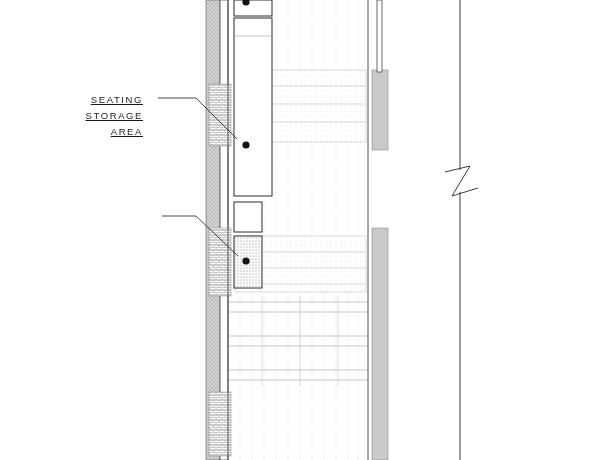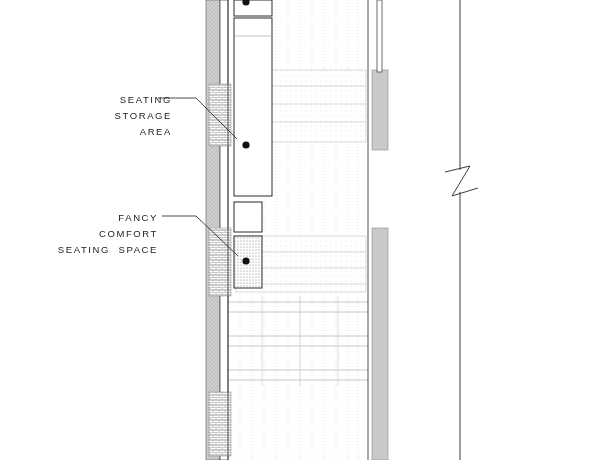--- a/index.html
+++ b/index.html
@@ -171,21 +171,18 @@
       <polyline points="162,216 196,216 238,256"></polyline>
     </g>
 
     <g fill="#111111">
       <circle cx="246" cy="2" r="3.6"></circle>
       <circle cx="246" cy="145" r="3.6"></circle>
       <circle cx="246" cy="261" r="3.6"></circle>
     </g>
   </svg>
 
-  <div class="label" style="left:100px; top:92px; width:72px;">SEATING
+  <div class="label" style="left:71px; top:92px; width:72px;text-decoration:underline;">SEATING
 STORAGE
 AREA</div>
 
-  <div class="label" style="left:48px; top:210px; width:110px;">FANCY
-COMFORT
-SEATING  SPACE</div>
 
 </div>
 
 </body></html>

